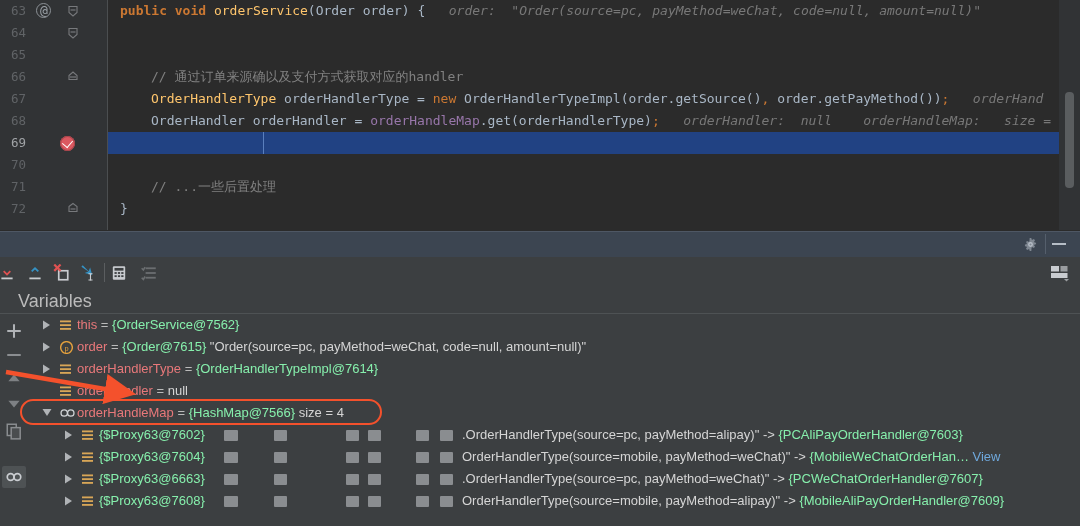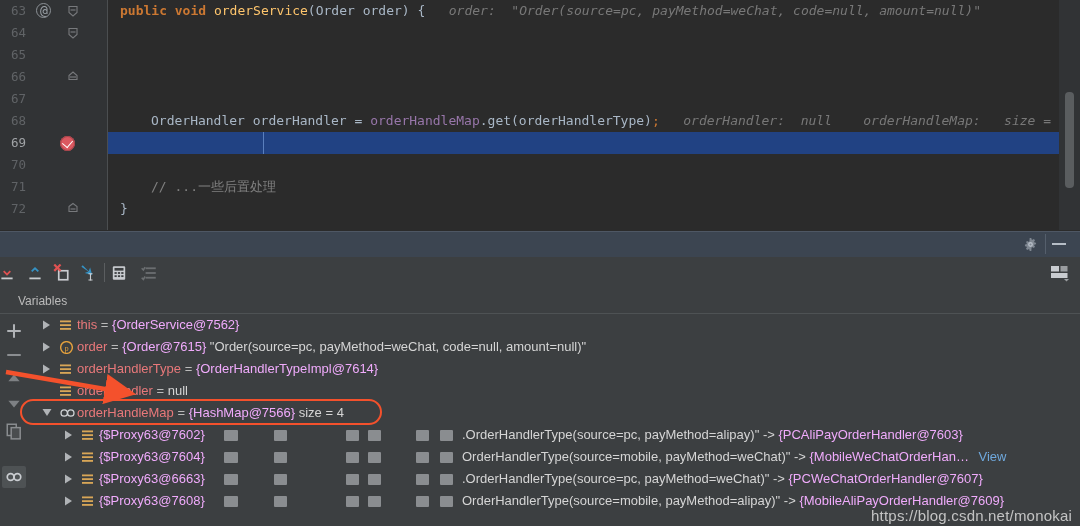--- a/index.html
+++ b/index.html
@@ -65,39 +65,39 @@
 
   
   .dbg-toolbar{position:absolute;left:0;top:257px;width:1080px;height:31px;background:#3c3f41;}
   .tb-icon{position:absolute;top:7px;width:18px;height:18px;}
   .tb-sep{position:absolute;top:6px;width:1px;height:19px;background:#5b5e60;}
   .layout-btn{position:absolute;right:12px;top:8px;width:18px;height:15px;}
 
   
   .vars-head{position:absolute;left:0;top:288px;width:1080px;height:26px;background:#3c3f41;}
   .vars-title{position:absolute;left:18px;top:288px;height:26px;line-height:26px;
-      font-size:12px;color:#bbbbbb;}
+      font-size:18px;color:#bbbbbb;}
   .vars-underline{position:absolute;left:0;top:313px;width:1080px;height:1px;background:#4e5254;}
 
   .leftbar{position:absolute;left:0;top:314px;width:28px;height:212px;background:#3c3f41;}
   .lb-icon{position:absolute;left:5px;width:18px;height:18px;}
   .lb-active{position:absolute;left:2px;width:24px;height:22px;background:#4e5254;border-radius:2px;}
 
   .vars-body{position:absolute;left:28px;top:314px;right:0;height:212px;background:#3c3f41;}
   .vrow{position:absolute;left:0;right:0;height:22px;white-space:nowrap;
       font-size:13px;line-height:22px;color:#bbbbbb;}
   .tri{position:absolute;width:10px;height:22px;}
   .tri svg{position:absolute;top:6px;left:0;}
   .vicon{position:absolute;width:12px;height:22px;}
   .vname{color:#e8787a;}
   .veq{color:#bbbbbb;}
-  .vref{color:#f0abfc;}
+  .vref{color:#86efac;}
   .vstr{color:#d5d5d5;}
   .vsize{color:#d5d5d5;}
-  .vview{color:#6fa8dc;margin-left:6px;}
+  .vview{color:#6fa8dc;}
 
   .redbox{position:absolute;border:2.5px solid #f4512c;border-radius:13px;
       box-sizing:border-box;pointer-events:none;}
   .arrow-svg{position:absolute;pointer-events:none;}
 
   .blk{display:inline-block;background:#8a8d90;vertical-align:middle;border-radius:1px;}
 
   .watermark{position:absolute;right:8px;bottom:2px;font-size:15px;color:#cfcfcf;
       opacity:.92;letter-spacing:.2px;}
 </style>
@@ -142,20 +142,22 @@
           <svg width="14" height="14" viewBox="0 0 14 14">
             <path d="M3 4.5 L7 1.5 L11 4.5 V9.5 H3 Z" fill="none" stroke="#77797c" stroke-width="1.1"></path>
             <path d="M4.5 7h5" stroke="#77797c" stroke-width="1.2"></path>
           </svg>
         </div>
       </div>
     <div class="gutter-sep"></div>
     <div class="code-area" id="codeArea">
         <div class="cline" style="top: 0px; padding-left: 12px;"><span class="kwb">public</span><span class="txt"> </span><span class="kwb">void</span><span class="txt"> </span><span class="typ">orderService</span><span class="txt">(Order order) {</span><span class="hint">   order:  "Order(source=pc, payMethod=weChat, code=null, amount=null)"</span></div>
         <div class="cline" style="top: 44px; padding-left: 12px;"></div>
+        <div class="cline" style="top: 66px; padding-left: 43px;"><span class="cmt">// 通过订单来源确以及支付方式获取对应的handler</span></div>
+        <div class="cline" style="top: 88px; padding-left: 43px;"><span class="typ">OrderHandlerType</span><span class="txt"> orderHandlerType = </span><span class="kw">new</span><span class="txt"> OrderHandlerTypeImpl(order.getSource()</span><span class="semi">,</span><span class="txt"> order.getPayMethod())</span><span class="semi">;</span><span class="hint">   orderHand</span></div>
         <div class="cline" style="top: 110px; padding-left: 43px;"><span class="txt">OrderHandler orderHandler = </span><span class="fld">orderHandleMap</span><span class="txt">.get(orderHandlerType)</span><span class="semi">;</span><span class="hint">   orderHandler:  null    orderHandleMap:   size = 4</span></div>
         <div class="hl-row" style="top: 132px; left: 0px; right: 0px;"></div>
         <div class="caret-col" style="top: 132px; left: 155px;"></div>
         <div class="cline" style="top: 154px; padding-left: 12px;"></div>
         <div class="cline" style="top: 176px; padding-left: 43px;"><span class="cmt">// ...一些后置处理</span></div>
         <div class="cline" style="top: 198px; padding-left: 12px;"><span class="txt">}</span></div>
       </div>
     <div class="vscroll-track"></div>
     <div class="vscroll"></div>
   </div>
@@ -422,14 +424,13 @@
     <defs>
       <marker id="ah" markerWidth="7" markerHeight="7" refX="5.2" refY="3.4" orient="auto">
         <path d="M0,0 L7,3.4 L0,6.8 z" fill="#f4512c"></path>
       </marker>
     </defs>
     <line x1="6" y1="4" x2="128" y2="25" stroke="#f4512c" stroke-width="4.5" marker-end="url(#ah)"></line>
   </svg>
 
   <div class="redbox" style="left:20px;top:399px;width:362px;height:26px;"></div>
 
-  <div class="watermark">https://blog.csdn.net/monokai</div>
 </div>
 
 </body></html>

